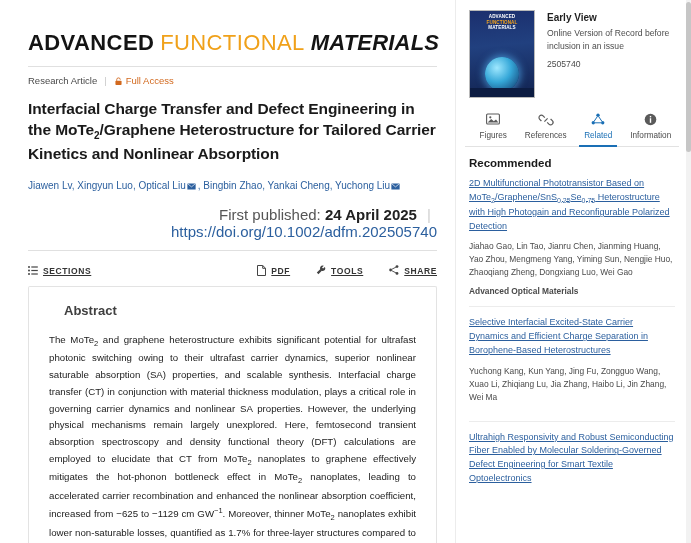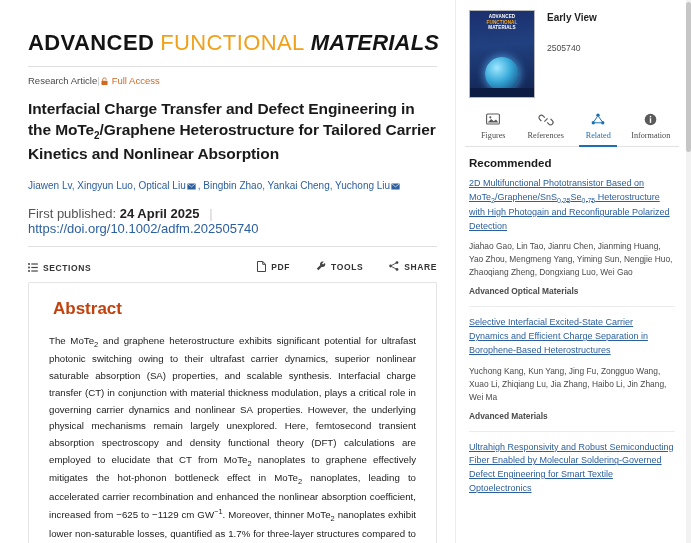--- a/index.html
+++ b/index.html
@@ -41,20 +41,21 @@
     border: none;
     border-top: 1px solid #e0e0e0;
     margin: 10px 0 8px 0;
   }
 
   .artline {
     font-size: 9.5px;
     color: #4a4a4a;
     display: flex;
     align-items: center;
+    gap: 7px;
     margin-bottom: 12px;
   }
   .artline .sep { color: #c7c7c7; }
   .lock-icon {
     display: inline-block;
     width: 9px; height: 9px;
     position: relative;
     top: 1px;
   }
   .oa {
@@ -84,61 +85,63 @@
   .authors .au { color: #2b5f9e; }
   .env {
     display: inline-block;
     width: 9px; height: 7px;
     margin: 0 2px 0 1px;
     position: relative;
     top: 1px;
   }
 
   .pubdate {
-    font-size: 13px;
+    font-size: 15px;
     color: #555;
     margin-bottom: 10px;
+    text-align: right;
   }
   .pubdate b { color: #222; font-weight: bold; }
   .pubdate .dsep { color: #cfcfcf; margin: 0 6px; }
   .pubdate a { color: #2b5f9e; text-decoration: none; }
 
   .toolbar {
     display: flex;
-    align-items: flex-end;
+    align-items: center;
     font-size: 8.5px;
     color: #333;
     letter-spacing: 0.6px;
     font-weight: bold;
     gap: 0px;
     margin-top: 14px;
     margin-bottom: 8px;
+    text-decoration: underline;
   }
   .tb-item {
     display: flex; align-items: center; gap: 5px;
     cursor: pointer;
   }
   .tb-spacer { flex: 1; }
   .tb-right { display: flex; align-items: center; gap: 26px; }
   .ic { display: inline-block; }
 
   .abstract-box {
     border: 1px solid #e3e3e3;
     border-bottom: none;
     border-radius: 2px 2px 0 0;
     padding: 16px 20px 16px 20px;
     margin-top: 6px;
     height: 306px;
     overflow: hidden;
   }
   .abstract-box h2 {
-    font-size: 17px;
-    font-weight: bold;
-    color: #c2410c;
-    margin: 0 0 14px 4px;
+    font-size: 13px;
+    font-weight: bold;
+    color: #404040;
+    margin: 0 0 14px 15px;
   }
   .abstract-box p {
     font-size: 9.7px;
     line-height: 1.72;
     color: #222;
     margin: 0;
     text-align: justify;
   }
   .abstract-box p sub { font-size: 7.5px; }
   .abstract-box p sup { font-size: 7.5px; }
@@ -193,39 +196,38 @@
   .cover .cov-bar {
     position: absolute; bottom: 0; left: 0; right: 0;
     height: 9px;
     background: #0c1c42;
   }
   .issue-meta { padding-top: 2px; }
   .issue-meta .ev {
     font-size: 10px;
     color: #1f1f1f;
     font-weight: bold;
-    margin-bottom: 20px;
+    margin-bottom: 4px;
   }
   .issue-meta .ovor {
     font-size: 8.6px;
     color: #4c4c4c;
     line-height: 1.5;
     margin-bottom: 6px;
   }
   .issue-meta .artnum {
     font-size: 8.6px;
     color: #4c4c4c;
   }
 
   .tabs {
     display: flex;
     border-bottom: 1px solid #e2e2e2;
     padding: 0 2px;
     margin-bottom: 10px;
-    font-family: Liberation Serif, serif;
   }
   .tab {
     flex: 1;
     text-align: center;
     padding: 3px 0 6px 0;
     font-size: 8.2px;
     color: #4b4b4b;
     cursor: pointer;
     position: relative;
   }
@@ -405,20 +407,21 @@
         <div class="cov-top">
           <span>ADVANCED</span><br>
           <span class="o">FUNCTIONAL</span><br>
           <span>MATERIALS</span>
         </div>
         <div class="orb"></div>
         <div class="cov-bar"></div>
       </div>
       <div class="issue-meta">
         <div class="ev">Early View</div>
+        <div class="ovor">Online Version of Record before inclusion in an issue</div>
         <div class="artnum">2505740</div>
       </div>
     </div>
 
     <div class="tabs">
       <div class="tab">
         <span class="tabicon">
           <svg width="14" height="13" viewBox="0 0 14 13">
               <rect x="0.6" y="1" width="12.8" height="10" rx="1" fill="none" stroke="#5a5a5a" stroke-width="1.1"></rect>
               <circle cx="4.3" cy="4.3" r="1.1" fill="#5a5a5a"></circle>
@@ -466,21 +469,20 @@
 
       <div class="rec-item">
         <a class="rec-link">2D Multifunctional Phototransistor Based on MoTe<sub>2</sub>/Graphene/SnS<sub>0.25</sub>Se<sub>0.75</sub> Heterostructure with High Photogain and Reconfigurable Polarized Detection</a>
         <div class="rec-authors">Jiahao Gao, Lin Tao, Jianru Chen, Jianming Huang, Yao Zhou, Mengmeng Yang, Yiming Sun, Nengjie Huo, Zhaoqiang Zheng, Dongxiang Luo, Wei Gao</div>
         <div class="rec-journal">Advanced Optical Materials</div>
       </div>
 
       <div class="rec-item">
         <a class="rec-link">Selective Interfacial Excited-State Carrier Dynamics and Efficient Charge Separation in Borophene-Based Heterostructures</a>
         <div class="rec-authors">Yuchong Kang, Kun Yang, Jing Fu, Zongguo Wang, Xuao Li, Zhiqiang Lu, Jia Zhang, Haibo Li, Jin Zhang, Wei Ma</div>
-        <div class="rec-journal">Advanced Materials</div>
       </div>
 
       <div class="rec-item">
         <a class="rec-link">Ultrahigh Responsivity and Robust Semiconducting Fiber Enabled by Molecular Soldering-Governed Defect Engineering for Smart Textile Optoelectronics</a>
       </div>
 
     </div>
 
     <div class="scroll-track">
       <div class="scroll-thumb"></div>

